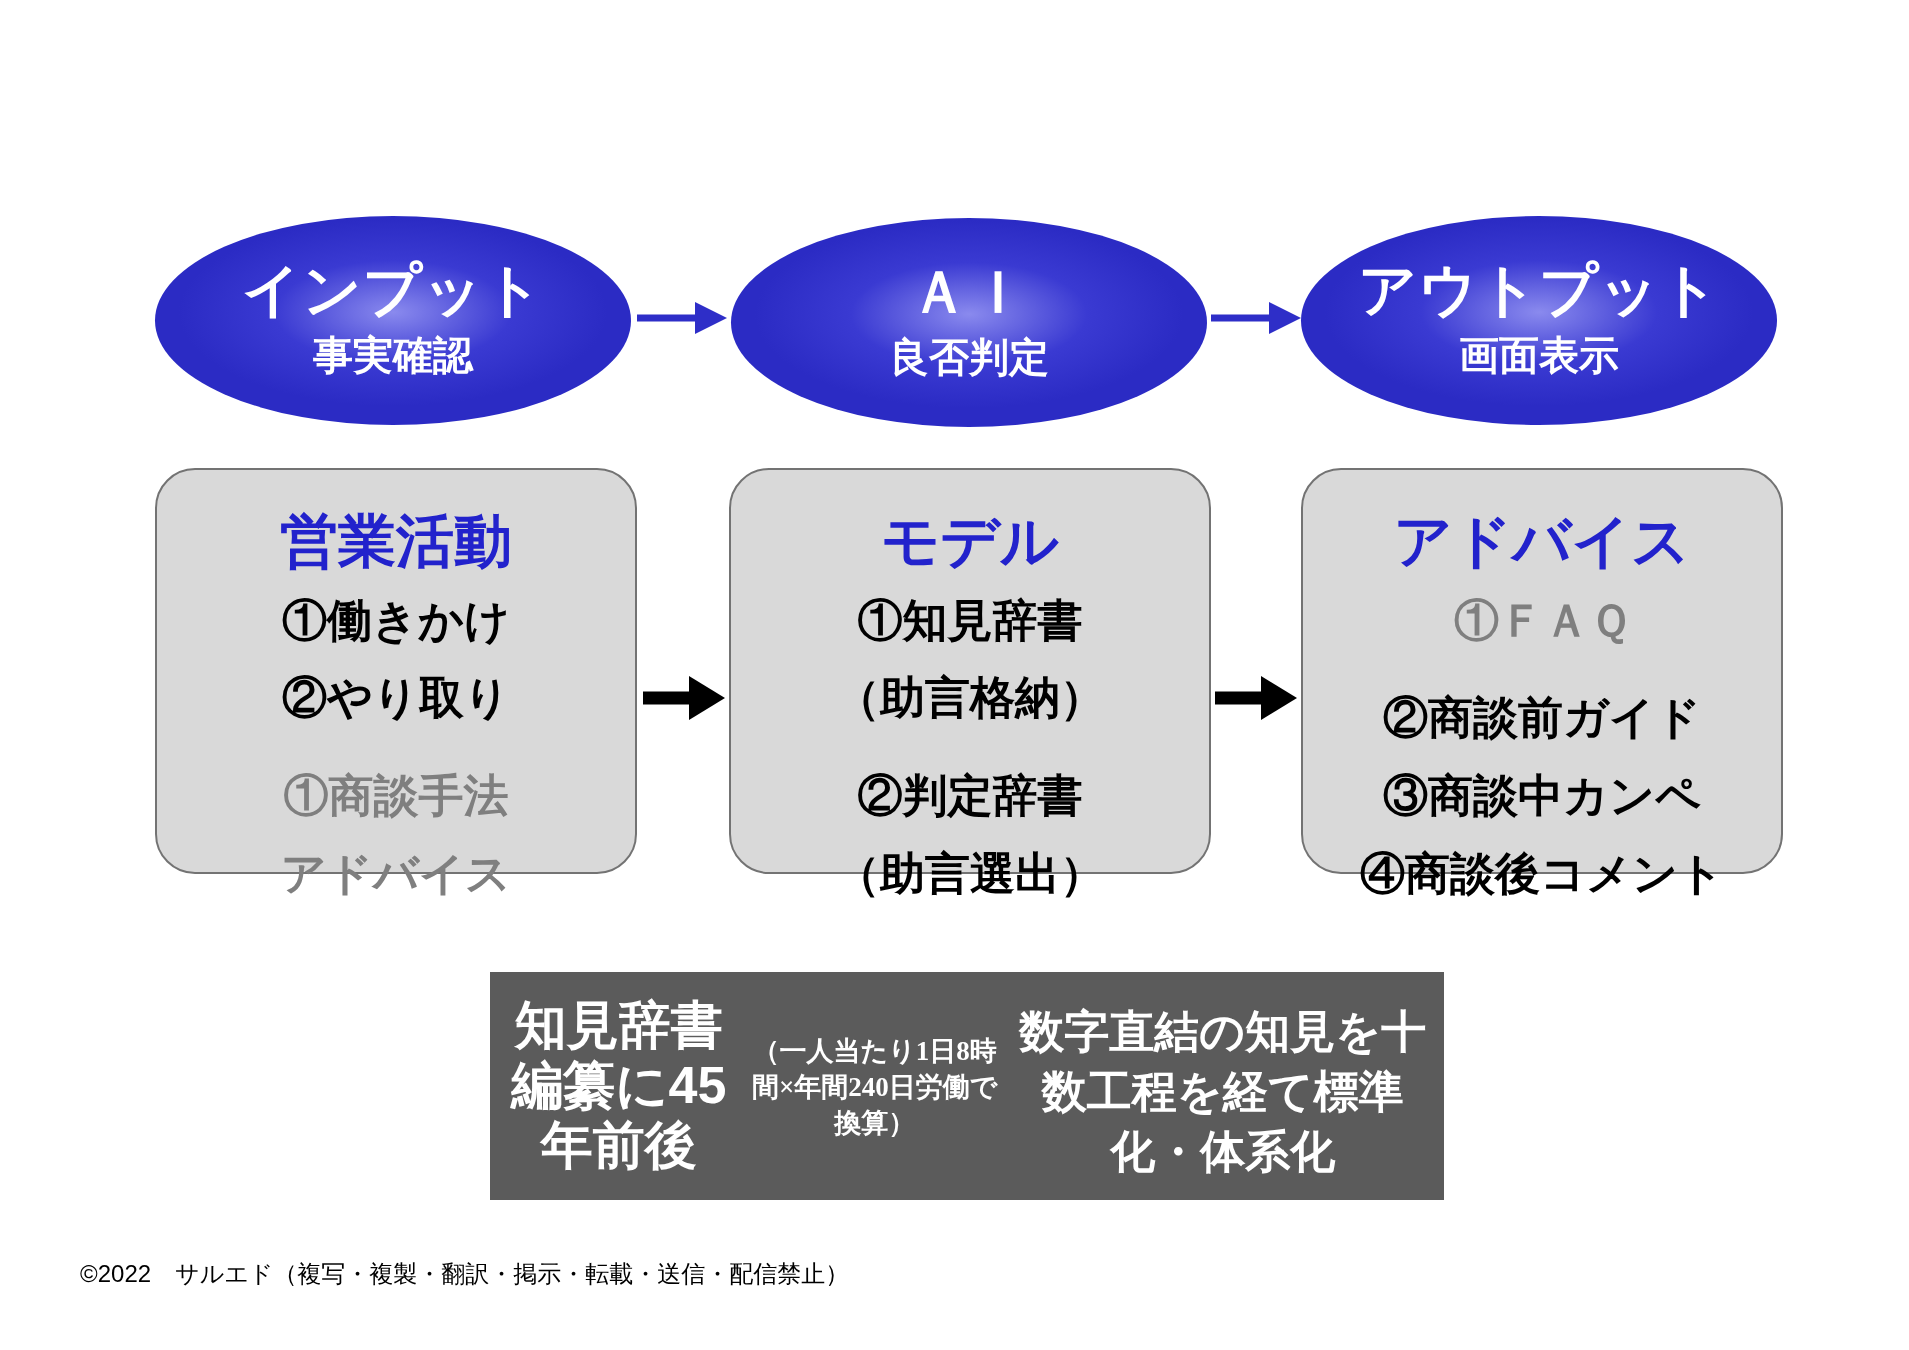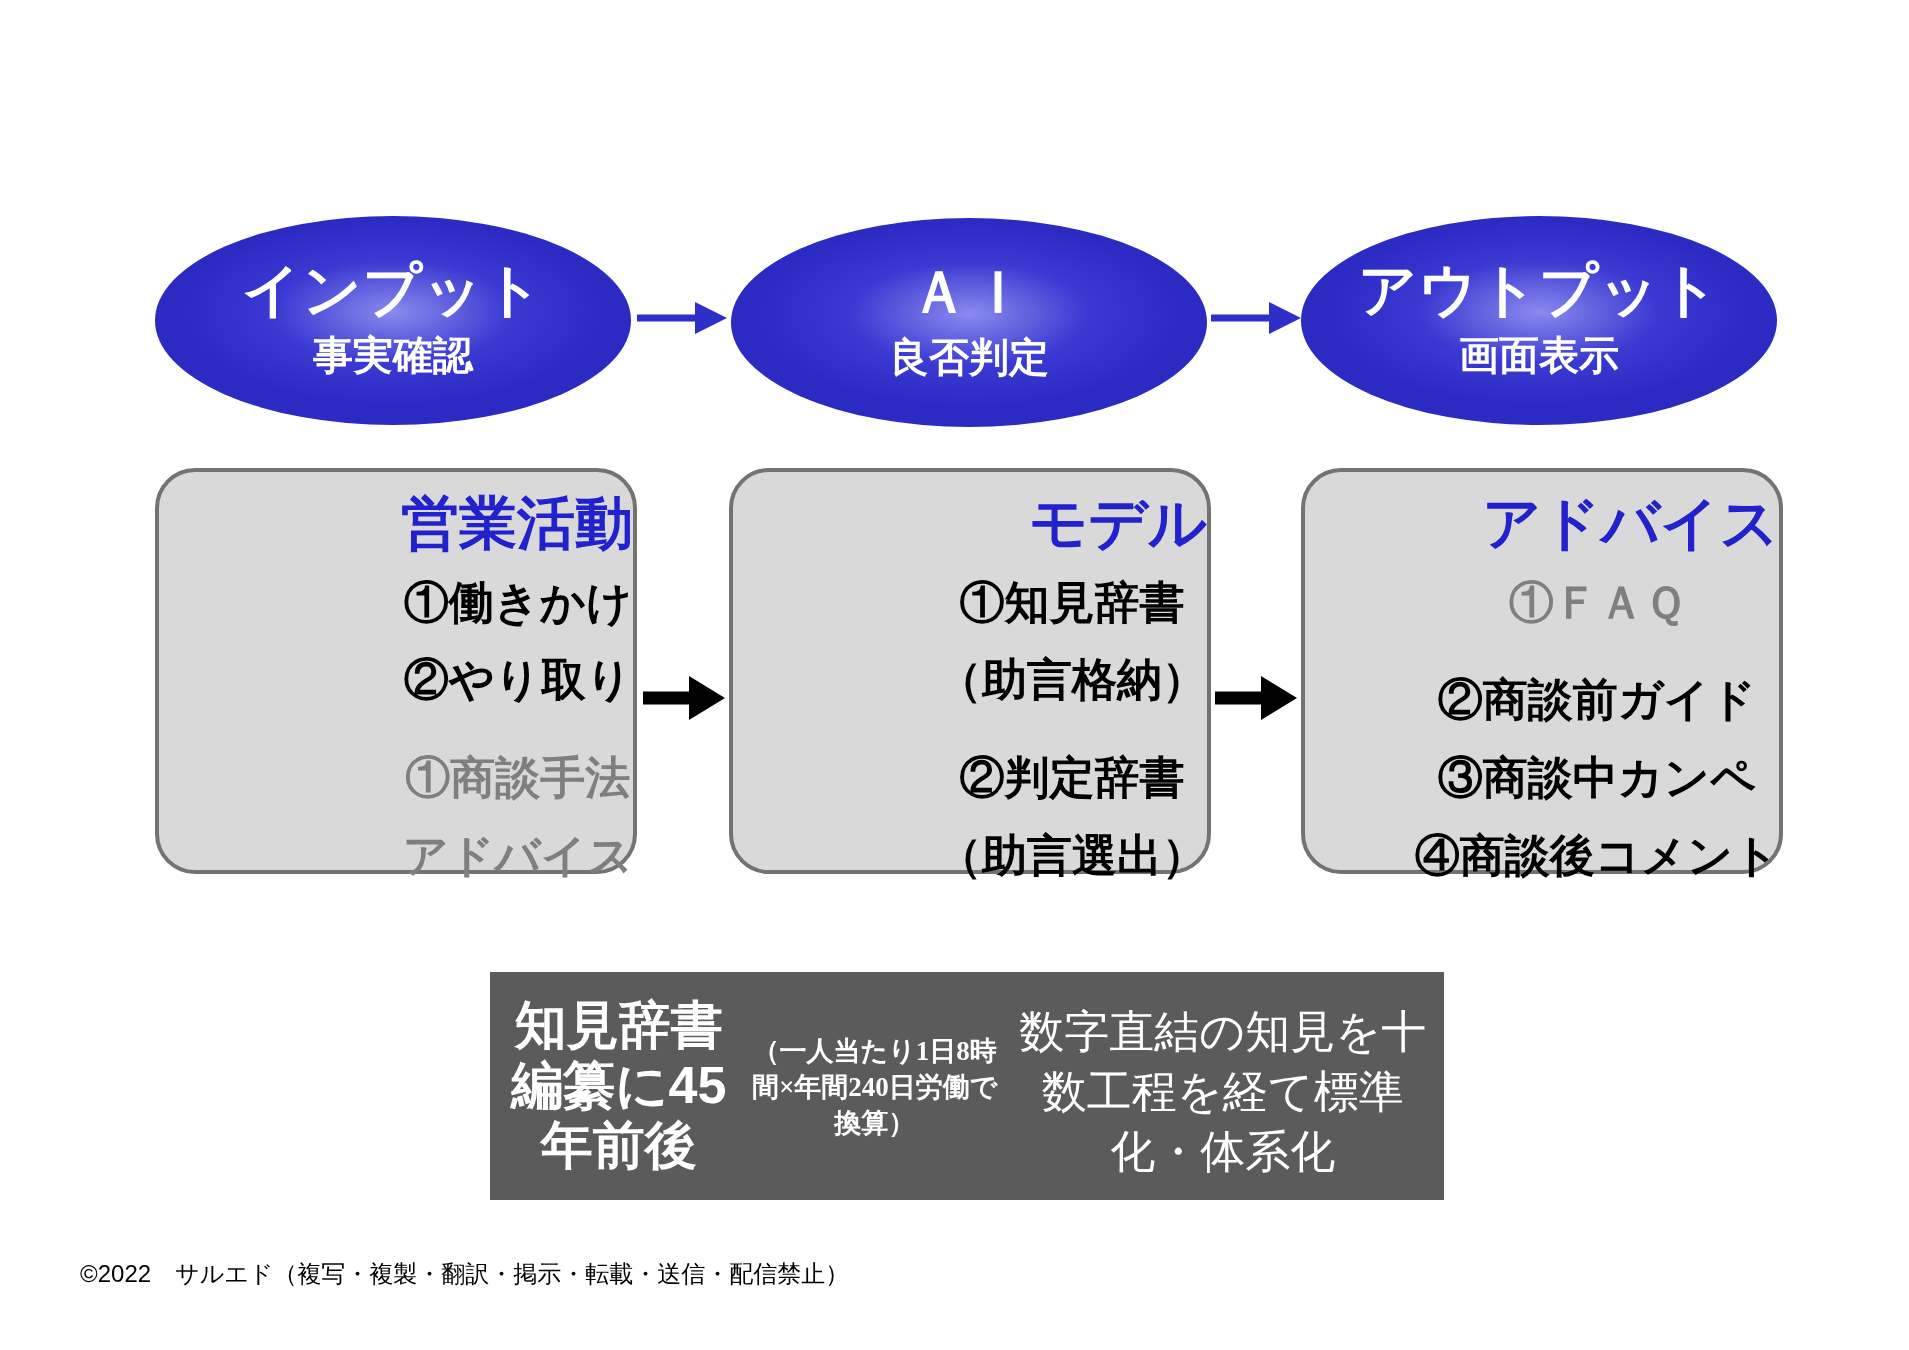--- a/index.html
+++ b/index.html
@@ -34,26 +34,26 @@
   .e-title { font-size: 58px; font-weight: bold; line-height: 1.12; letter-spacing: 1px; }
   .e-sub   { font-size: 40px; font-weight: bold; margin-top: 6px; }
 
   
   .box {
     position: absolute;
     width: 482px;
     height: 406px;
     top: 468px;
     background: #d9d9d9;
-    border: 4px solid #737373;
+    border: 2px solid #737373;
     border-radius: 40px;
     display: flex;
     flex-direction: column;
-    align-items: flex-end;
-    padding-top: 16px;
+    align-items: center;
+    padding-top: 36px;
   }
   .b1 { left: 155px; }
   .b2 { left: 729px; }
   .b3 { left: 1301px; }
   .box-title {
     font-size: 58px;
     font-weight: bold;
     color: #2222cc;
     line-height: 1.2;
     white-space: nowrap;
@@ -94,21 +94,21 @@
     align-items: center;
     justify-content: center;
     text-align: center;
   }
   .banner-line1 { font-size: 52px; font-weight: bold; line-height: 1.15; }
   .banner-line2 {
     font-size: 27px; font-weight: bold; margin-top: 2px;
     font-family: "Liberation Serif", serif;
   }
   .banner-line3 {
-    font-size: 45px; font-weight: normal; margin-top: 12px;
+    font-size: 45px; font-weight: bold; margin-top: 12px;
     font-family: "Liberation Serif", serif;
   }
 
   
   .footer {
     position: absolute;
     left: 80px;
     top: 1258px;
     font-size: 24px;
     color: #000000;

